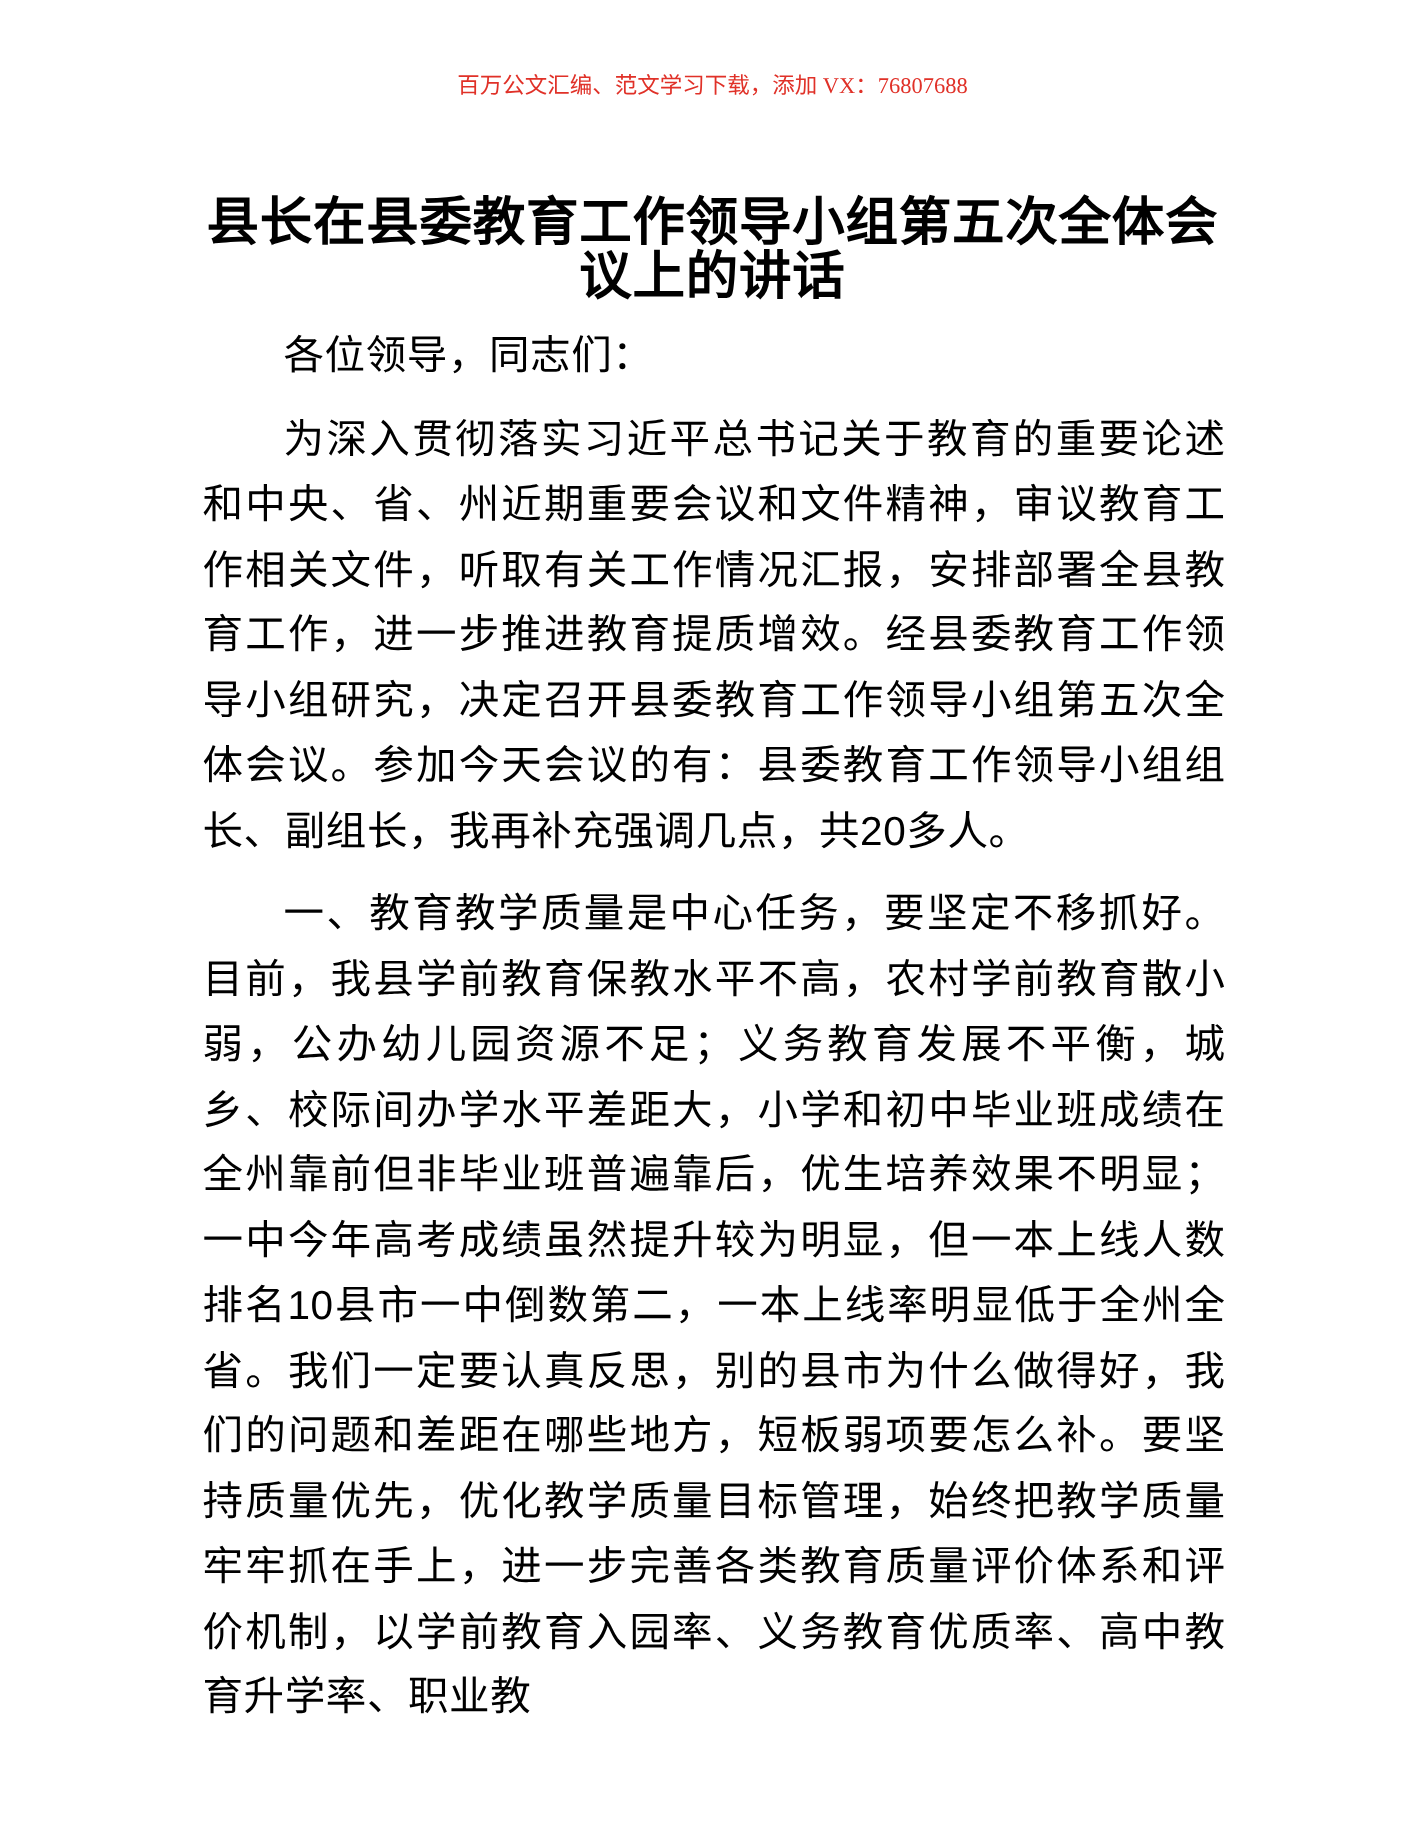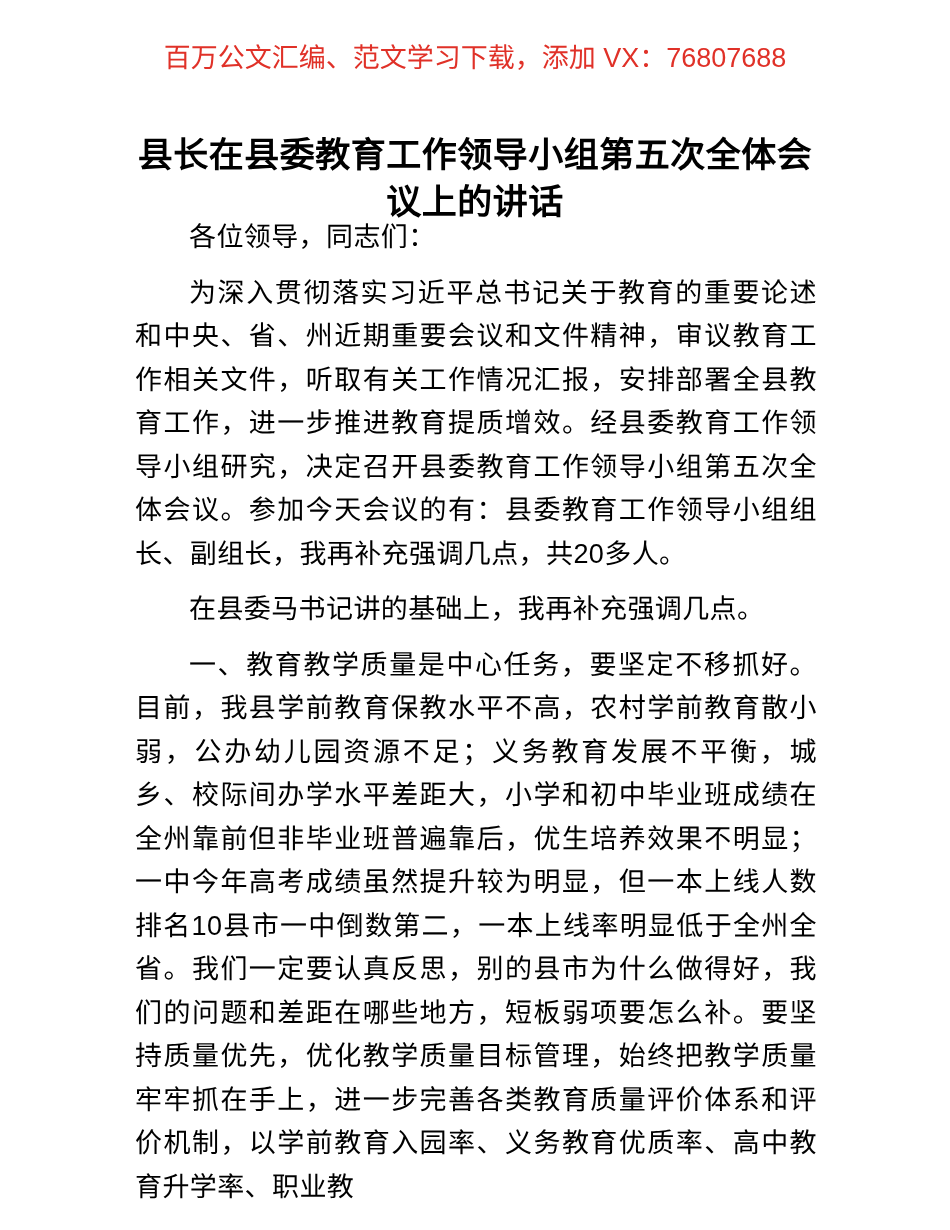--- a/index.html
+++ b/index.html
@@ -25,36 +25,37 @@
   }
 
   
   .promo-header {
     position: absolute;
     top: 44px;
     left: 0;
     width: 950px;
     text-align: center;
     color: #e03128;
-    font-size: 27px;
+    font-size: 15px;
     line-height: 28px;
     font-weight: 400;
     letter-spacing: 0px;
     white-space: nowrap;
+    font-family: Liberation Serif, serif;
   }
 
   
   .doc-title {
     position: absolute;
     top: 108px;
     left: 130px;
     width: 690px;
     text-align: center;
     font-size: 35px;
-    line-height: 47px;
+    line-height: 36px;
     font-weight: bold;
     letter-spacing: 0.5px;
   }
 
   
   .doc-body {
     position: absolute;
     top: 216px;
     left: 135px;
     width: 682px;
@@ -93,19 +94,18 @@
   <div class="promo-header">百万公文汇编、范文学习下载，添加 VX：76807688</div>
 
   <h1 class="doc-title">县长在县委教育工作领导小组第五次全体会议上的讲话</h1>
 
   <div class="doc-body">
 
     <p class="para salutation">各位领导，同志们：</p>
 
     <p class="para indent">为深入贯彻落实习近平总书记关于教育的重要论述和中央、省、州近期重要会议和文件精神，审议教育工作相关文件，听取有关工作情况汇报，安排部署全县教育工作，进一步推进教育提质增效。经县委教育工作领导小组研究，决定召开县委教育工作领导小组第五次全体会议。参加今天会议的有：县委教育工作领导小组组长、副组长，我再补充强调几点，共20多人。</p>
 
-    <p class="para indent">在县委马书记讲的基础上，我再补充强调几点。</p>
 
     <p class="para indent clipped">一、教育教学质量是中心任务，要坚定不移抓好。目前，我县学前教育保教水平不高，农村学前教育散小弱，公办幼儿园资源不足；义务教育发展不平衡，城乡、校际间办学水平差距大，小学和初中毕业班成绩在全州靠前但非毕业班普遍靠后，优生培养效果不明显；一中今年高考成绩虽然提升较为明显，但一本上线人数排名10县市一中倒数第二，一本上线率明显低于全州全省。我们一定要认真反思，别的县市为什么做得好，我们的问题和差距在哪些地方，短板弱项要怎么补。要坚持质量优先，优化教学质量目标管理，始终把教学质量牢牢抓在手上，进一步完善各类教育质量评价体系和评价机制，以学前教育入园率、义务教育优质率、高中教育升学率、职业教</p>
 
   </div>
 
 </div>
 
 </body></html>

